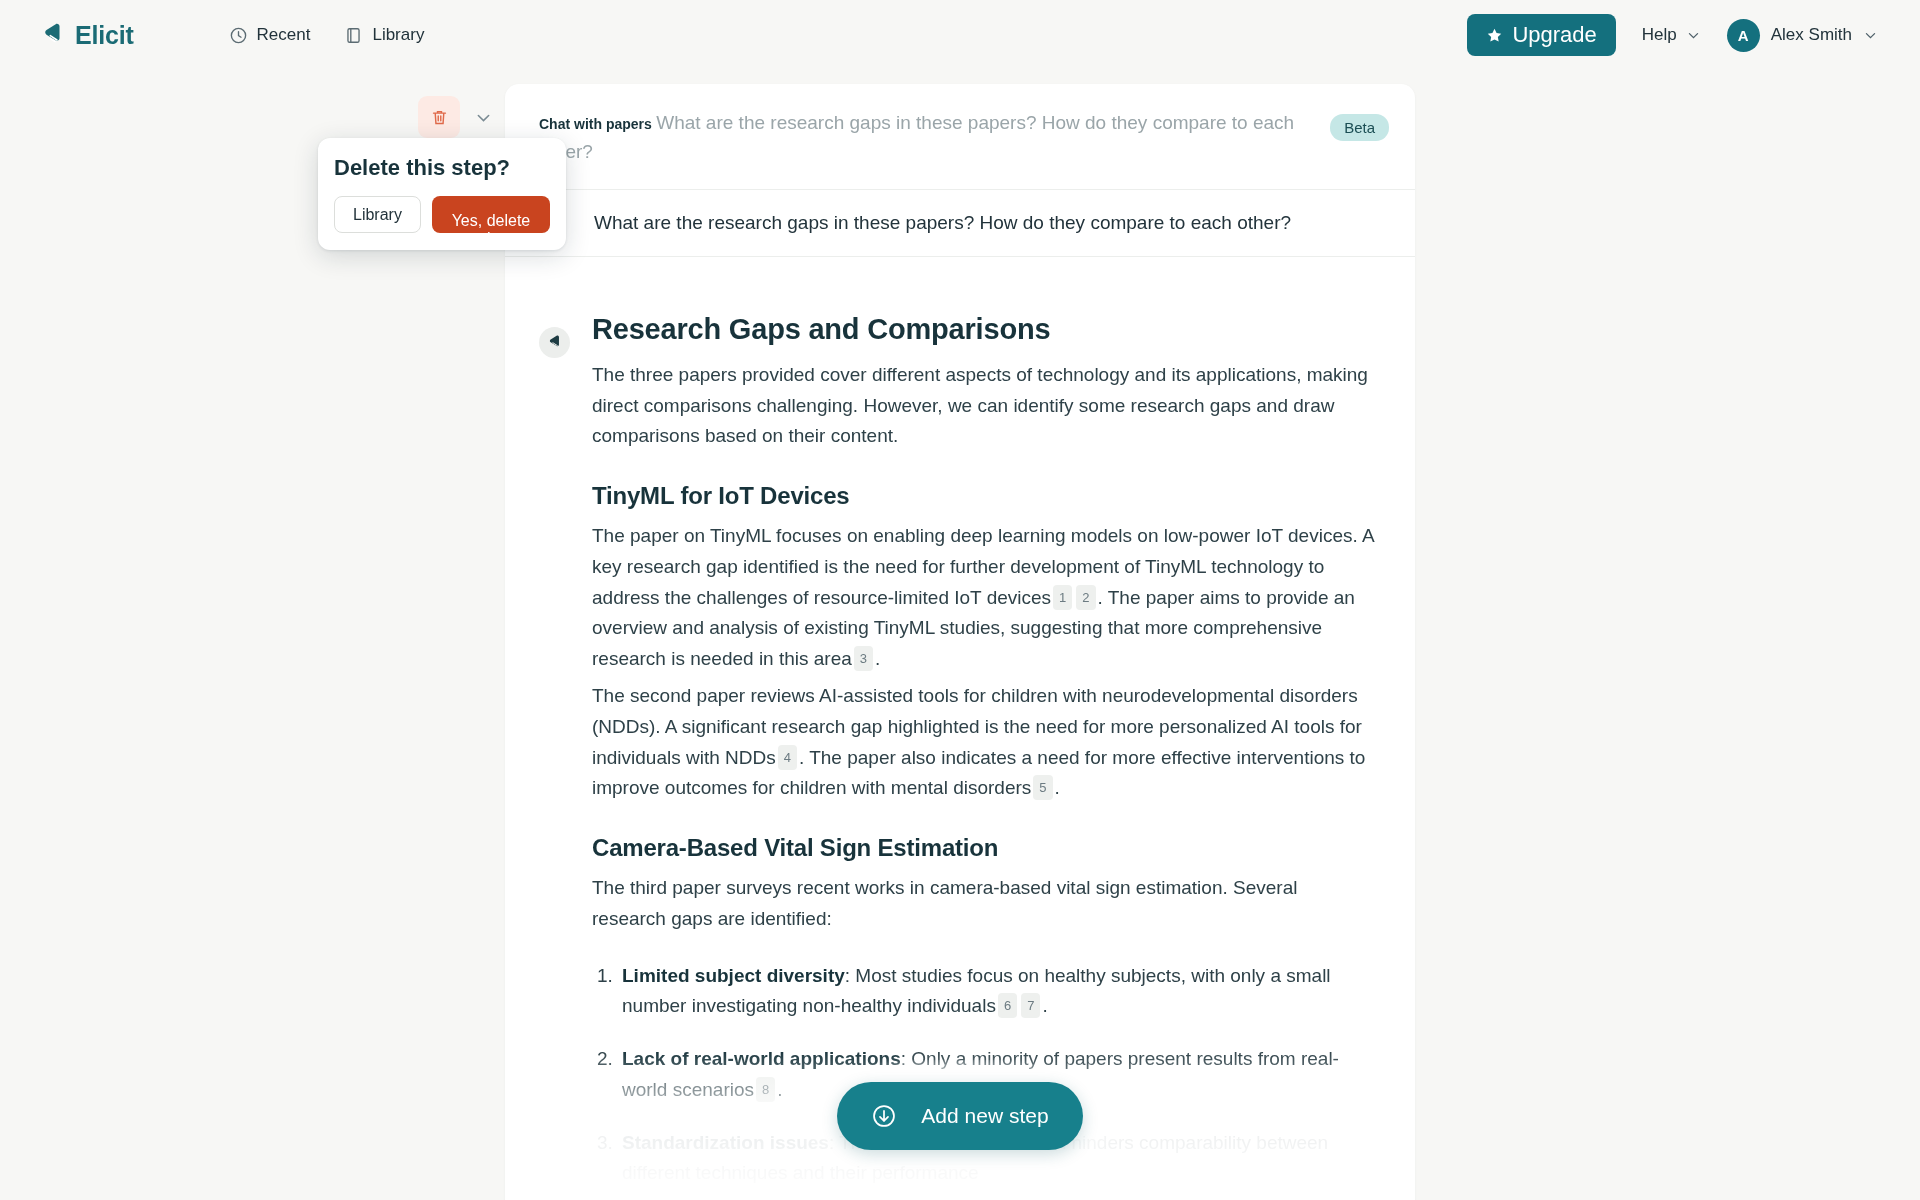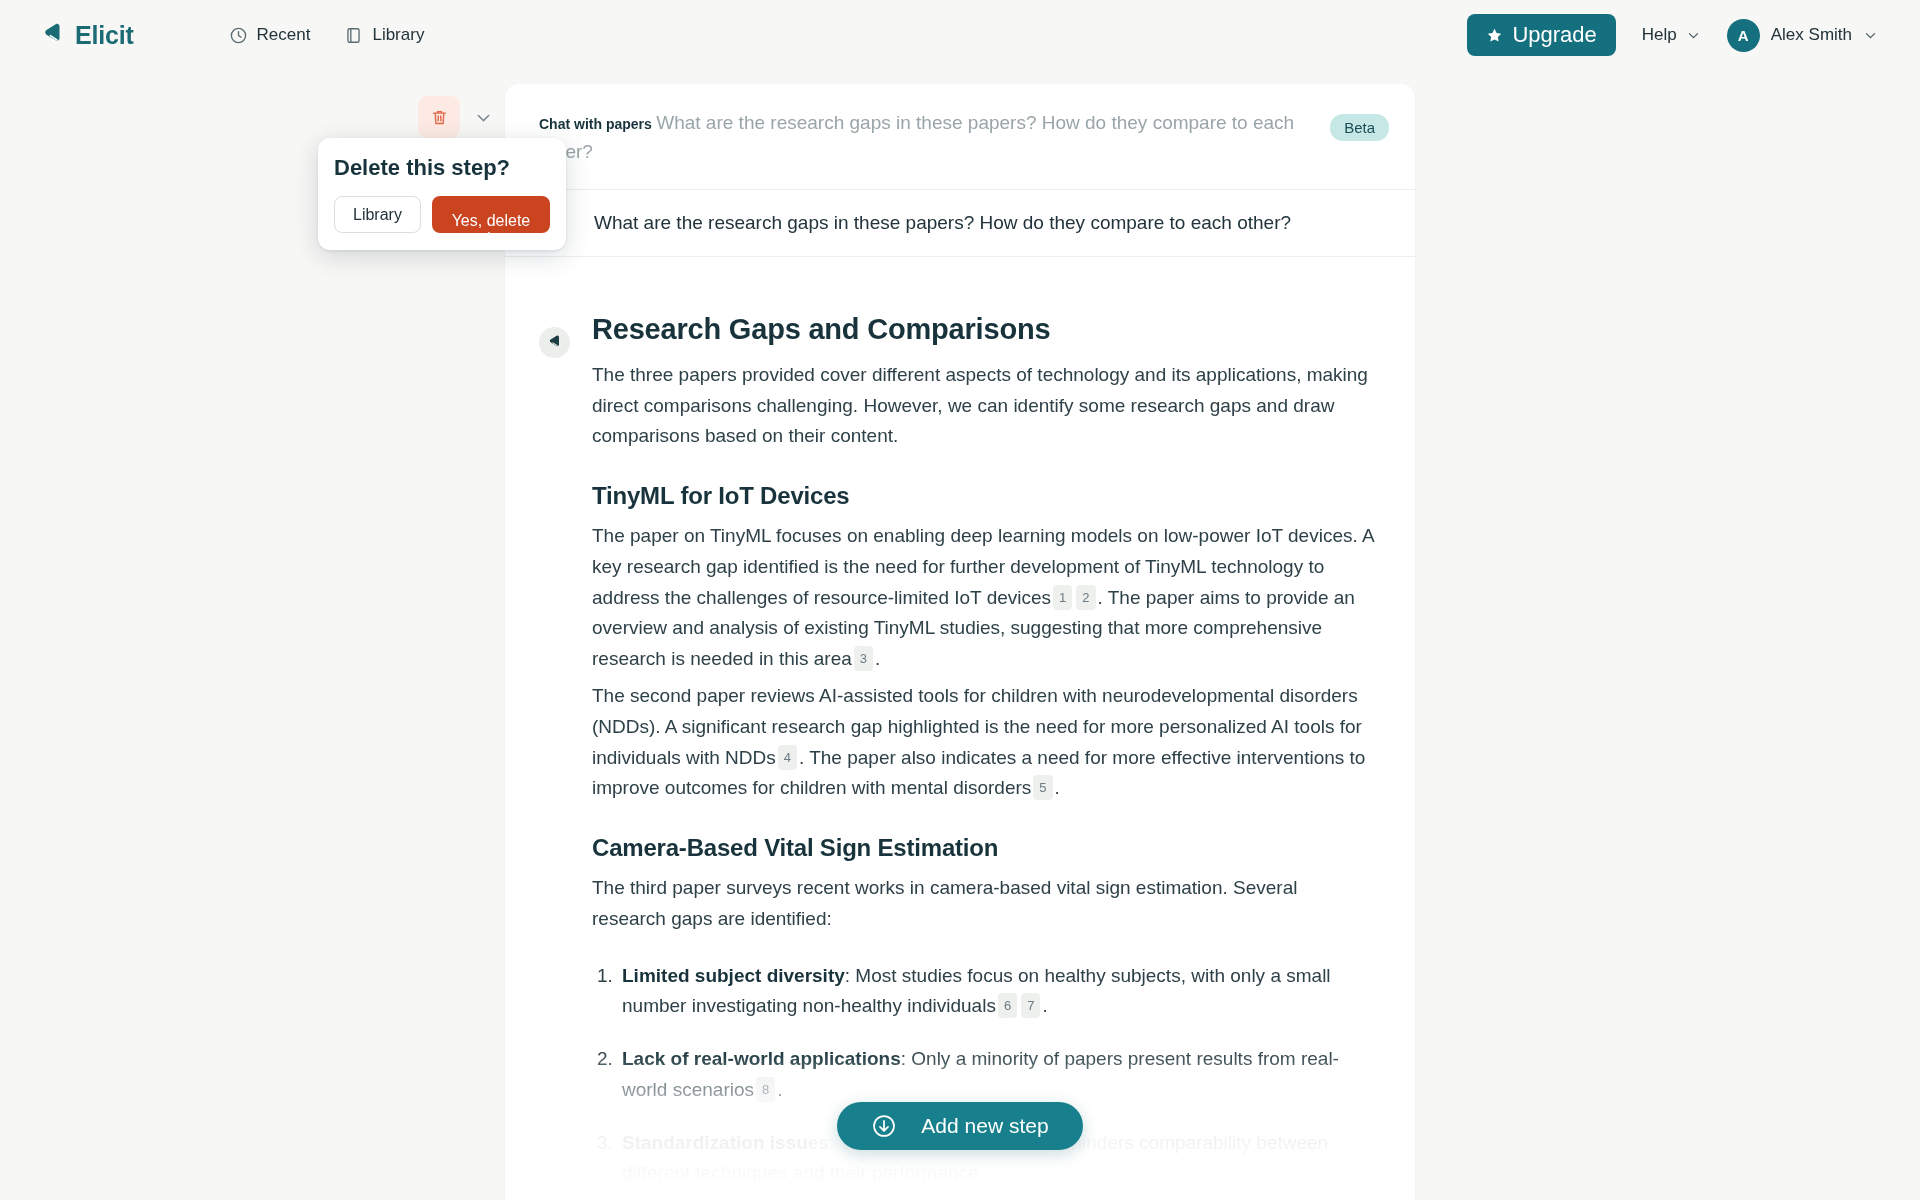--- a/index.html
+++ b/index.html
@@ -201,21 +201,21 @@
   }
   .add-step-halo {
     padding: 22px 46px;
     border-radius: 70px;
     background: radial-gradient(ellipse at center, rgba(255,255,255,0.98) 38%, rgba(255,255,255,0) 76%);
   }
   .add-step-btn {
     display: flex; align-items: center; gap: 24px;
     background: #17808c; color: #ffffff;
     border: none; border-radius: 34px;
-    height: 48px; padding: 0 34px;
+    height: 68px; padding: 0 34px;
     font-size: 21px; font-family: "Liberation Sans", sans-serif;
     cursor: pointer;
     box-shadow: 0 4px 16px rgba(20,90,100,0.22);
   }
   .add-ico { width: 26px; height: 26px; display: block; }
 </style>
 </head>
 <body>
 
 <div class="topbar">

